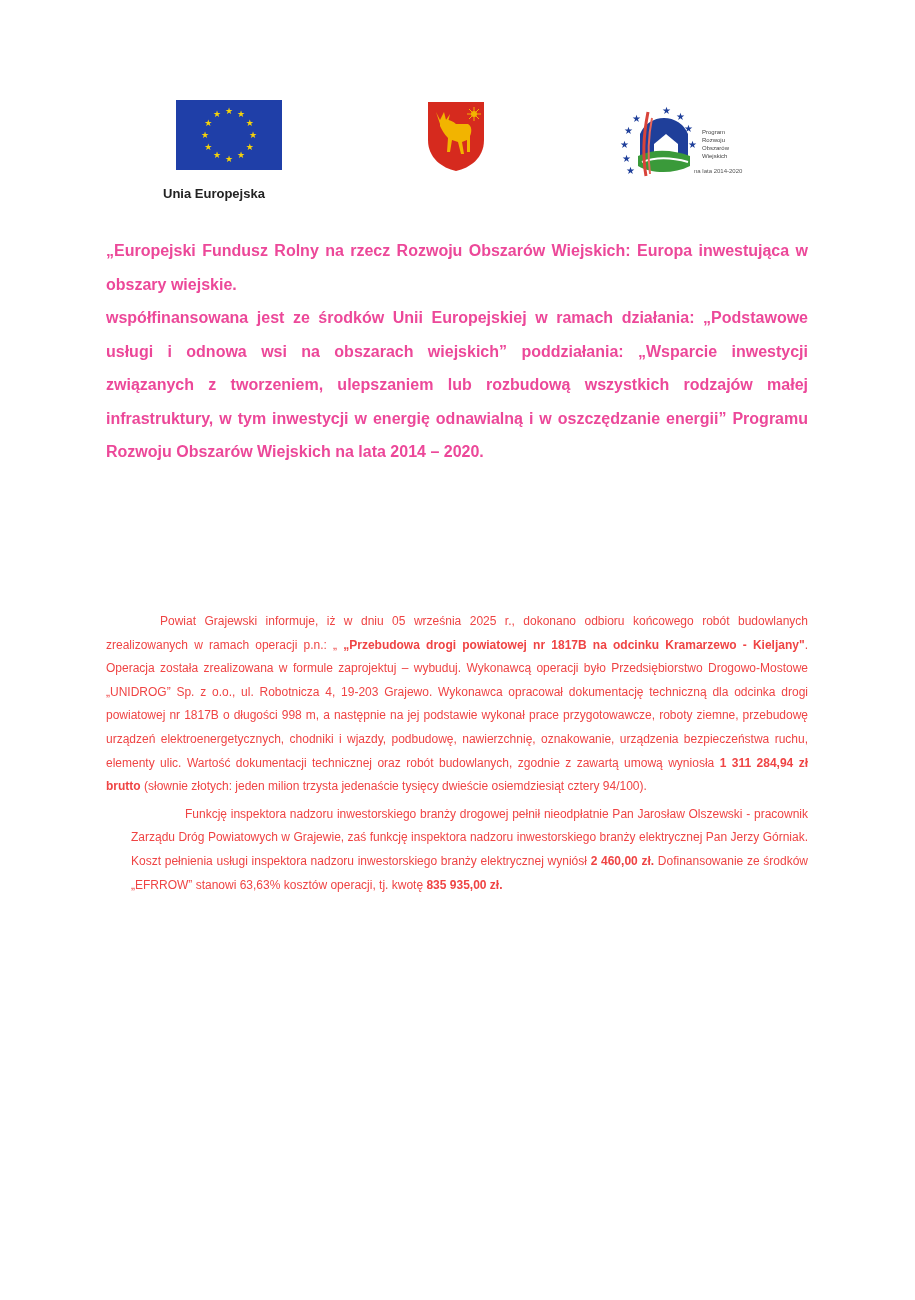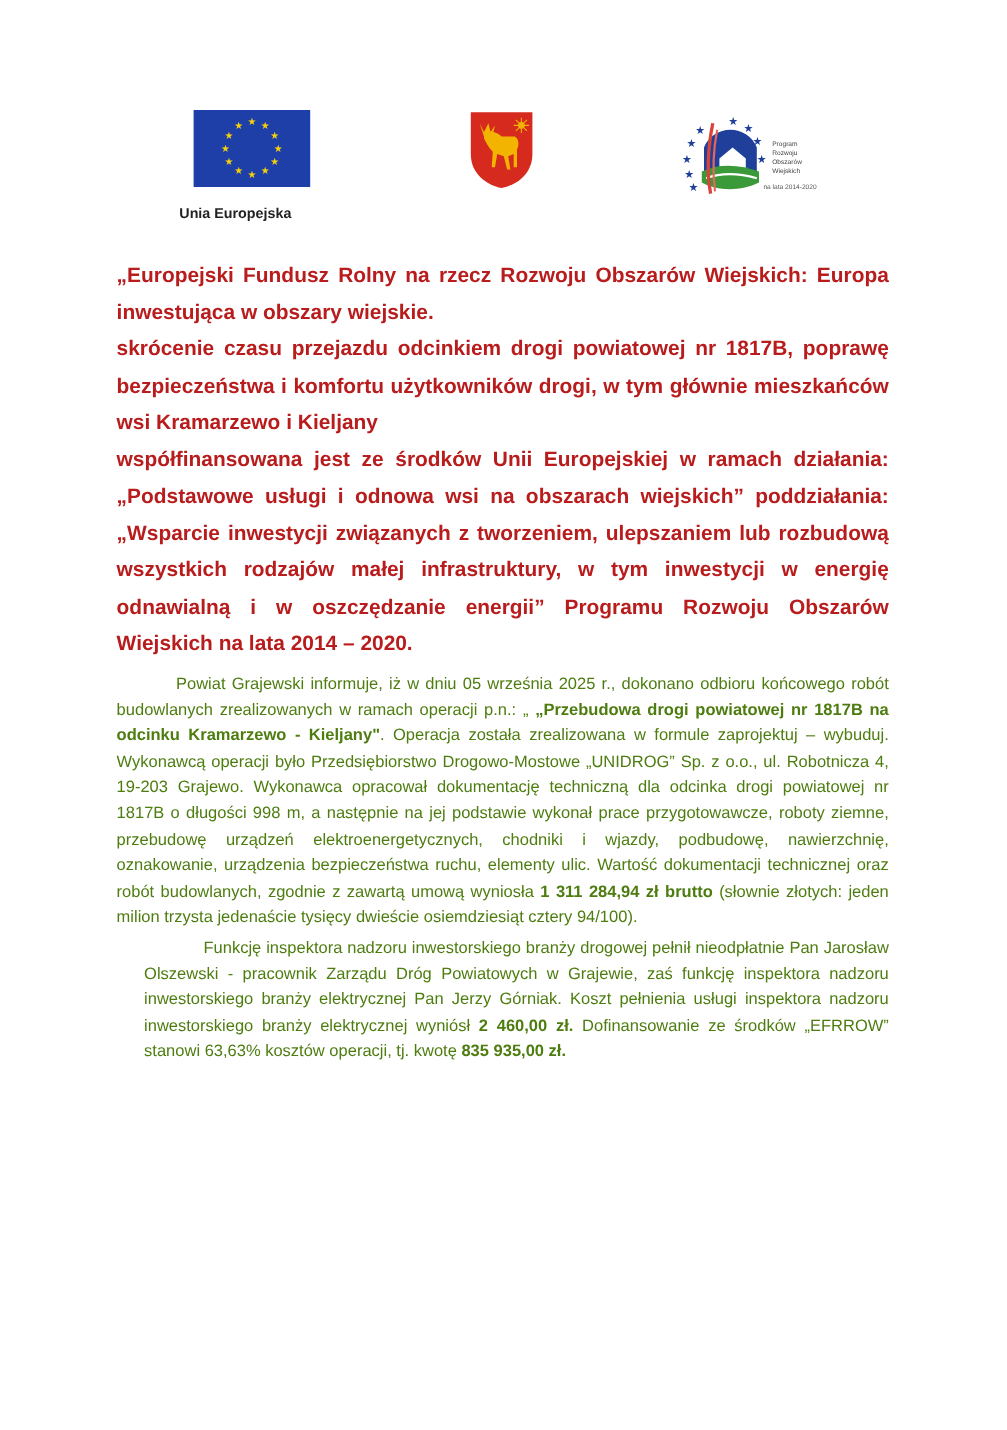--- a/index.html
+++ b/index.html
@@ -6,24 +6,24 @@
   body { width: 915px; height: 1300px; position: relative; overflow: hidden; font-family: "Liberation Sans", sans-serif; color: #1a1a1a; }
   .logos { position: absolute; top: 98px; left: 0; width: 915px; height: 110px; }
   .eu-flag { position: absolute; left: 176px; top: 2px; width: 106px; height: 70px; background: #1f3fa8; }
   .eu-flag .star { position: absolute; color: #f5d20a; font-size: 9px; line-height: 9px; width: 9px; height: 9px; text-align: center; }
   .eu-caption { position: absolute; left: 163px; top: 88px; font-size: 13px; font-weight: bold; color: #222; }
   .crest { position: absolute; left: 426px; top: 2px; width: 60px; height: 72px; }
   .prow { position: absolute; left: 618px; top: 6px; width: 120px; height: 76px; }
   .prow-text { position: absolute; left: 84px; top: 24px; font-size: 6px; line-height: 8px; color: #444; }
   .prow-years { position: absolute; left: 76px; top: 64px; font-size: 6px; color: #555; white-space: nowrap; }
 
-  .header-block { position: absolute; left: 106px; top: 234px; width: 702px; font-size: 19px; font-weight: bold; line-height: 33.5px; text-align: justify; color: #b91c1c; }
+  .header-block { position: absolute; left: 106px; top: 234px; width: 702px; font-size: 16px; font-weight: bold; line-height: 33.5px; text-align: justify; color: #ec4899; }
   .header-block p { margin: 0; text-align-last: left; }
 
-  .body-block { position: absolute; left: 106px; top: 610px; width: 702px; font-size: 15px; line-height: 23.6px; text-align: justify; color: #4d7c0f; }
+  .body-block { position: absolute; left: 106px; top: 610px; width: 702px; font-size: 12px; line-height: 23.6px; text-align: justify; color: #ef4444; }
   .body-block p { margin: 0; }
   .body-block .indent { text-indent: 54px; }
   .body-block .gap { margin-top: 4px; margin-left: 25px; }
   .body-block b { font-weight: bold; }
 </style>
 </head>
 <body>
 
 <div class="logos">
   <div class="eu-flag" id="euflag">
@@ -75,20 +75,19 @@
       <div>Rozwoju</div>
       <div>Obszarów</div>
       <div>Wiejskich</div>
     </div>
     <div class="prow-years">na lata 2014-2020</div>
   </div>
 </div>
 
 <div class="header-block">
   <p>„Europejski Fundusz Rolny na rzecz Rozwoju Obszarów Wiejskich: Europa inwestująca w obszary wiejskie.</p>
-  <p>skrócenie czasu przejazdu odcinkiem drogi powiatowej nr 1817B, poprawę bezpieczeństwa i komfortu użytkowników drogi, w tym głównie mieszkańców wsi Kramarzewo i Kieljany</p>
   <p>współfinansowana jest ze środków Unii Europejskiej w ramach działania: „Podstawowe usługi i odnowa wsi na obszarach wiejskich” poddziałania: „Wsparcie inwestycji związanych z tworzeniem, ulepszaniem lub rozbudową wszystkich rodzajów małej infrastruktury, w tym inwestycji w energię odnawialną i w oszczędzanie energii” Programu Rozwoju Obszarów Wiejskich na lata 2014 – 2020.</p>
 </div>
 
 <div class="body-block">
   <p class="indent"><span>Powiat Grajewski informuje, iż w dniu 05 września 2025 r., dokonano odbioru końcowego robót budowlanych zrealizowanych w ramach operacji p.n.: „ </span><b>„Przebudowa drogi powiatowej nr 1817B na odcinku Kramarzewo - Kieljany"</b><span>. Operacja została zrealizowana w formule zaprojektuj – wybuduj. Wykonawcą operacji było Przedsiębiorstwo Drogowo-Mostowe „UNIDROG” Sp. z o.o., ul. Robotnicza 4, 19-203 Grajewo. Wykonawca opracował dokumentację techniczną dla odcinka drogi powiatowej nr 1817B o długości 998 m, a następnie na jej podstawie wykonał prace przygotowawcze, roboty ziemne, przebudowę urządzeń elektroenergetycznych, chodniki i wjazdy, podbudowę, nawierzchnię, oznakowanie, urządzenia bezpieczeństwa ruchu, elementy ulic. Wartość dokumentacji technicznej oraz robót budowlanych, zgodnie z zawartą umową wyniosła </span><b>1 311 284,94 zł brutto</b><span> (słownie złotych: jeden milion trzysta jedenaście tysięcy dwieście osiemdziesiąt cztery 94/100).</span></p>
   <p class="indent gap"><span>Funkcję inspektora nadzoru inwestorskiego branży drogowej pełnił nieodpłatnie Pan Jarosław Olszewski - pracownik Zarządu Dróg Powiatowych w Grajewie, zaś funkcję inspektora nadzoru inwestorskiego branży elektrycznej Pan Jerzy Górniak. Koszt pełnienia usługi inspektora nadzoru inwestorskiego branży elektrycznej wyniósł </span><b>2 460,00 zł.</b><span> Dofinansowanie ze środków „EFRROW” stanowi 63,63% kosztów operacji, tj. kwotę </span><b>835 935,00 zł.</b></p>
 </div>
 
 </body></html>

